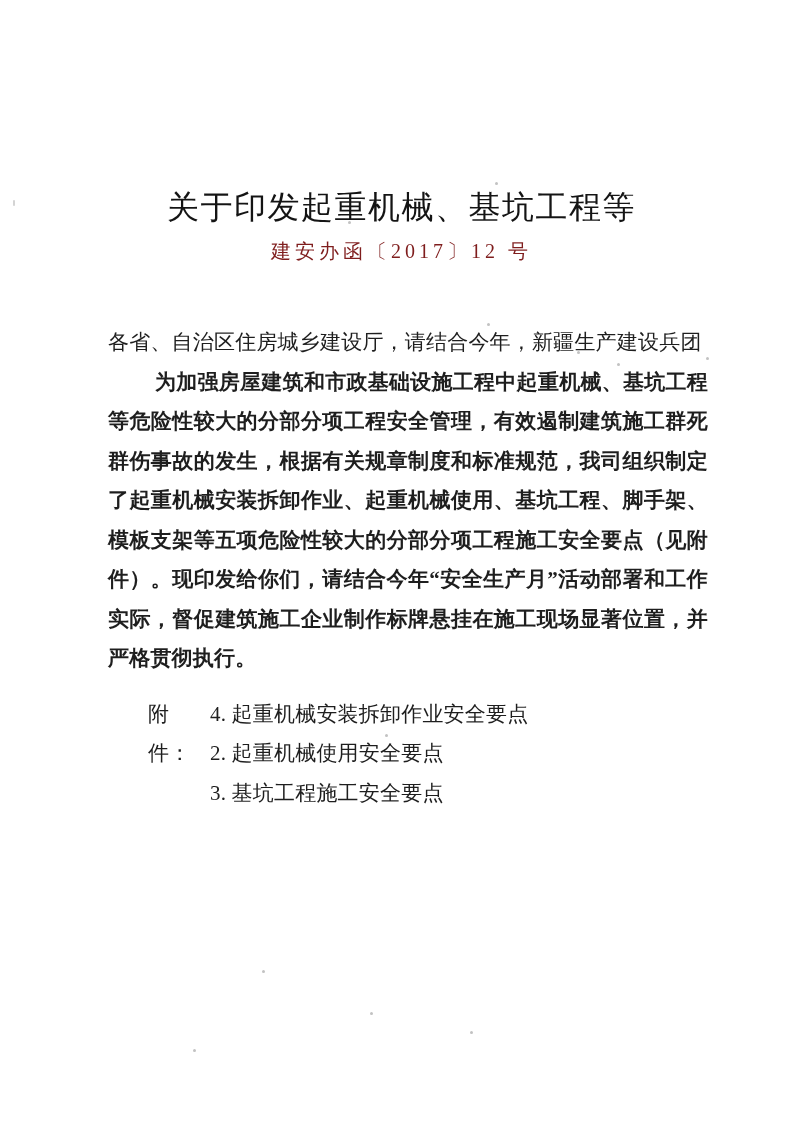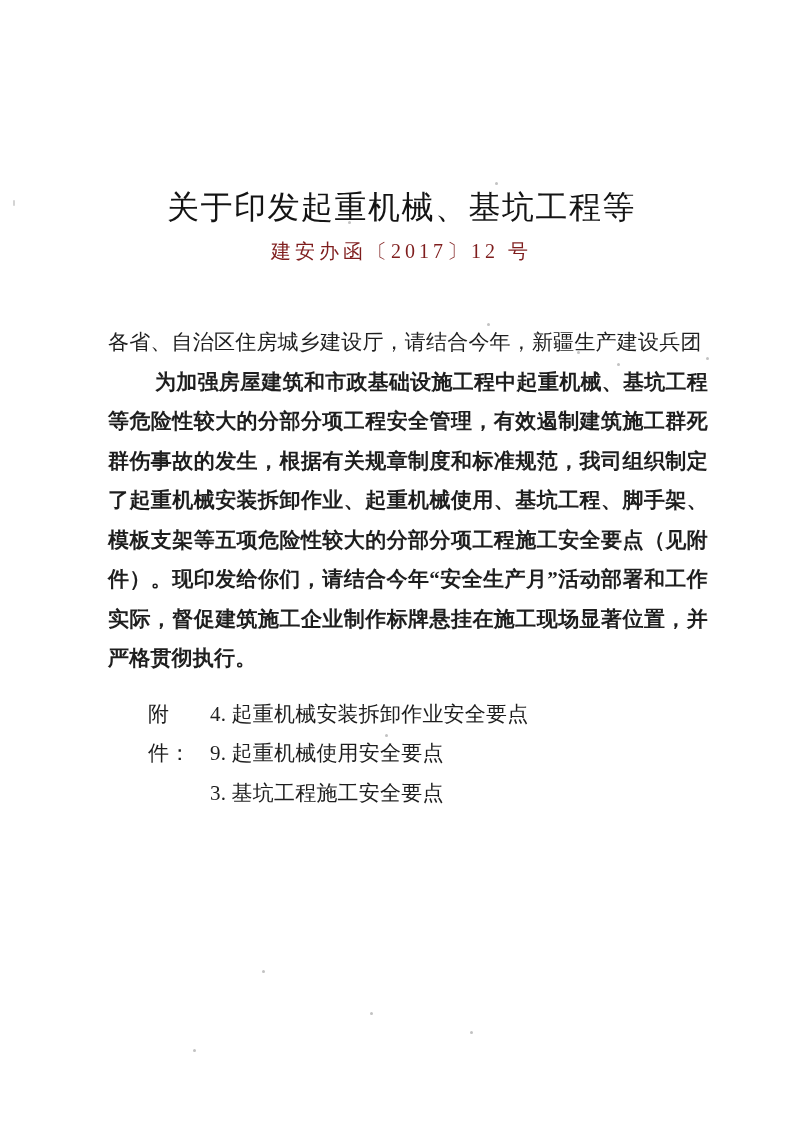--- a/index.html
+++ b/index.html
@@ -96,21 +96,21 @@
 
   <div class="body-block">
     <div class="salutation-line-1">各省、自治区住房城乡建设厅，请结合今年，新疆生产建设兵团</div>
 
     <p class="body-paragraph">为加强房屋建筑和市政基础设施工程中起重机械、基坑工程等危险性较大的分部分项工程安全管理，有效遏制建筑施工群死群伤事故的发生，根据有关规章制度和标准规范，我司组织制定了起重机械安装拆卸作业、起重机械使用、基坑工程、脚手架、模板支架等五项危险性较大的分部分项工程施工安全要点（见附件）。现印发给你们，请结合今年“安全生产月”活动部署和工作实际，督促建筑施工企业制作标牌悬挂在施工现场显著位置，并严格贯彻执行。</p>
 
     <div class="attachments">
       <span class="attach-label">附件：</span>
       <div class="attach-items">
         <div class="attach-item">4. 起重机械安装拆卸作业安全要点</div>
-        <div class="attach-item">9. 起重机械使用安全要点</div>
+        <div class="attach-item">2. 起重机械使用安全要点</div>
         <div class="attach-item">3. 基坑工程施工安全要点</div>
       </div>
     </div>
   </div>
 
   <i class="speck tick" style="left:13px;top:200px;"></i>
   <i class="speck" style="left:495px;top:182px;"></i>
   <i class="speck" style="left:348px;top:221px;"></i>
   <i class="speck" style="left:487px;top:323px;"></i>
   <i class="speck" style="left:577px;top:351px;"></i>

